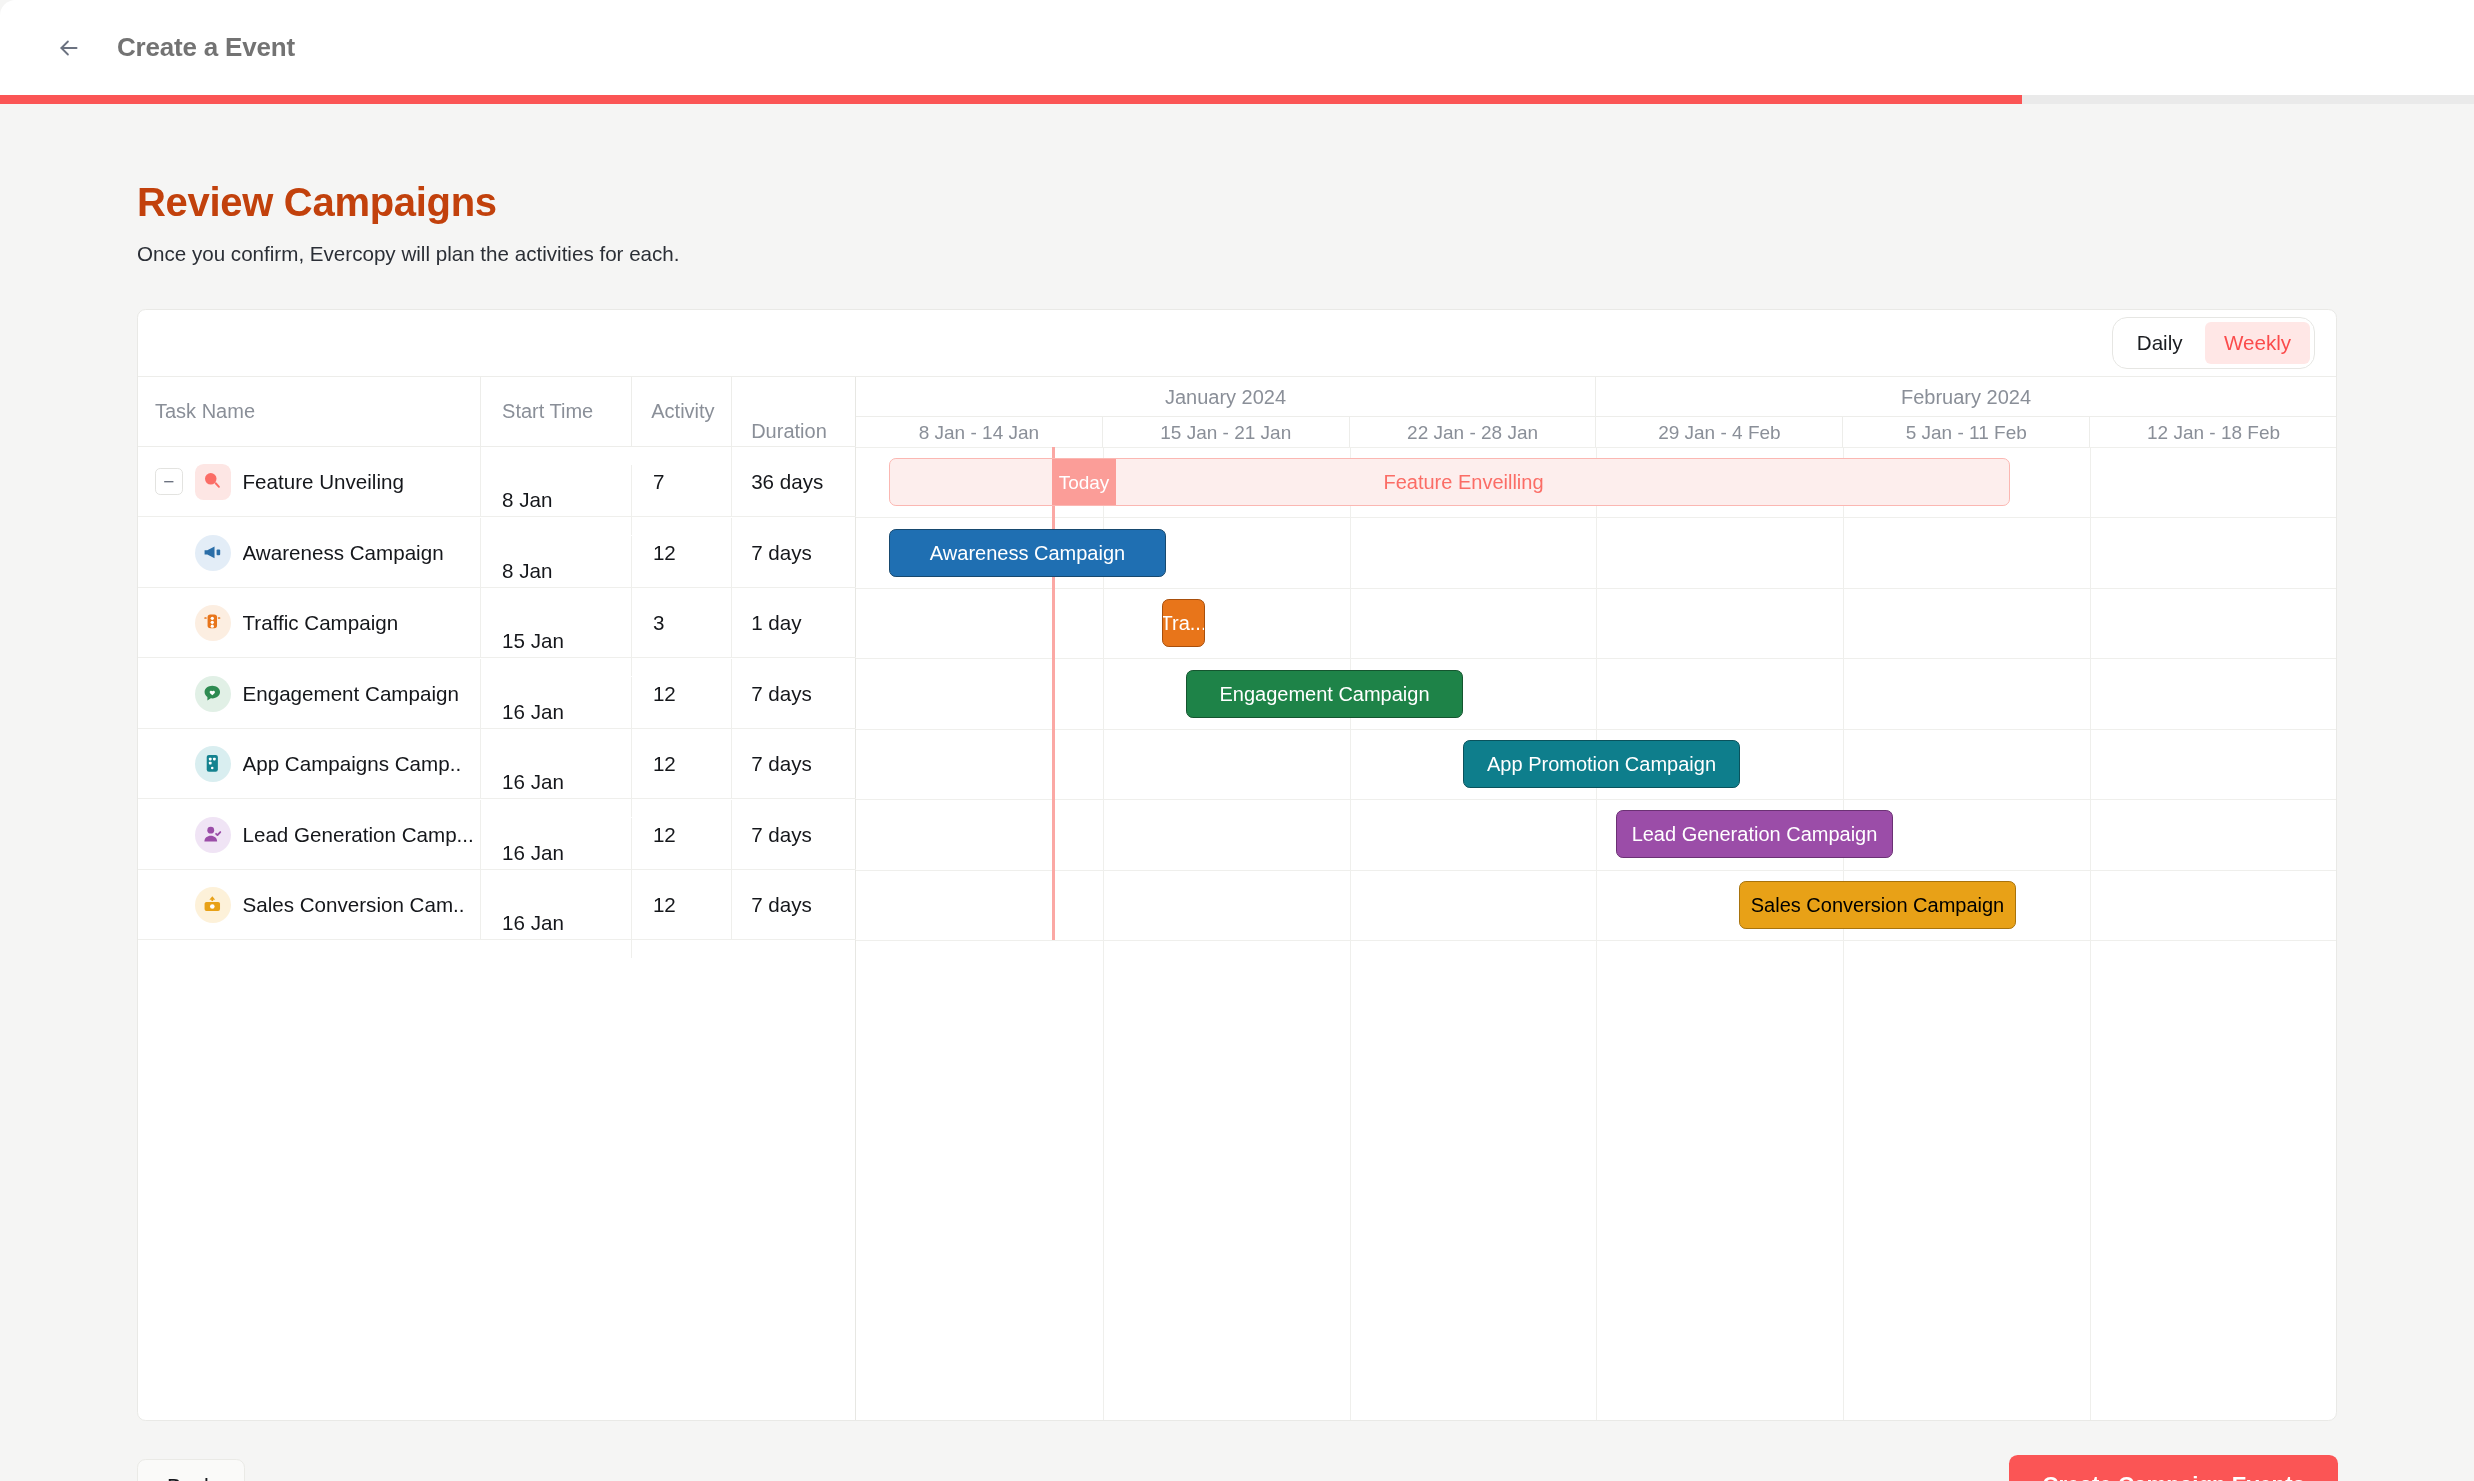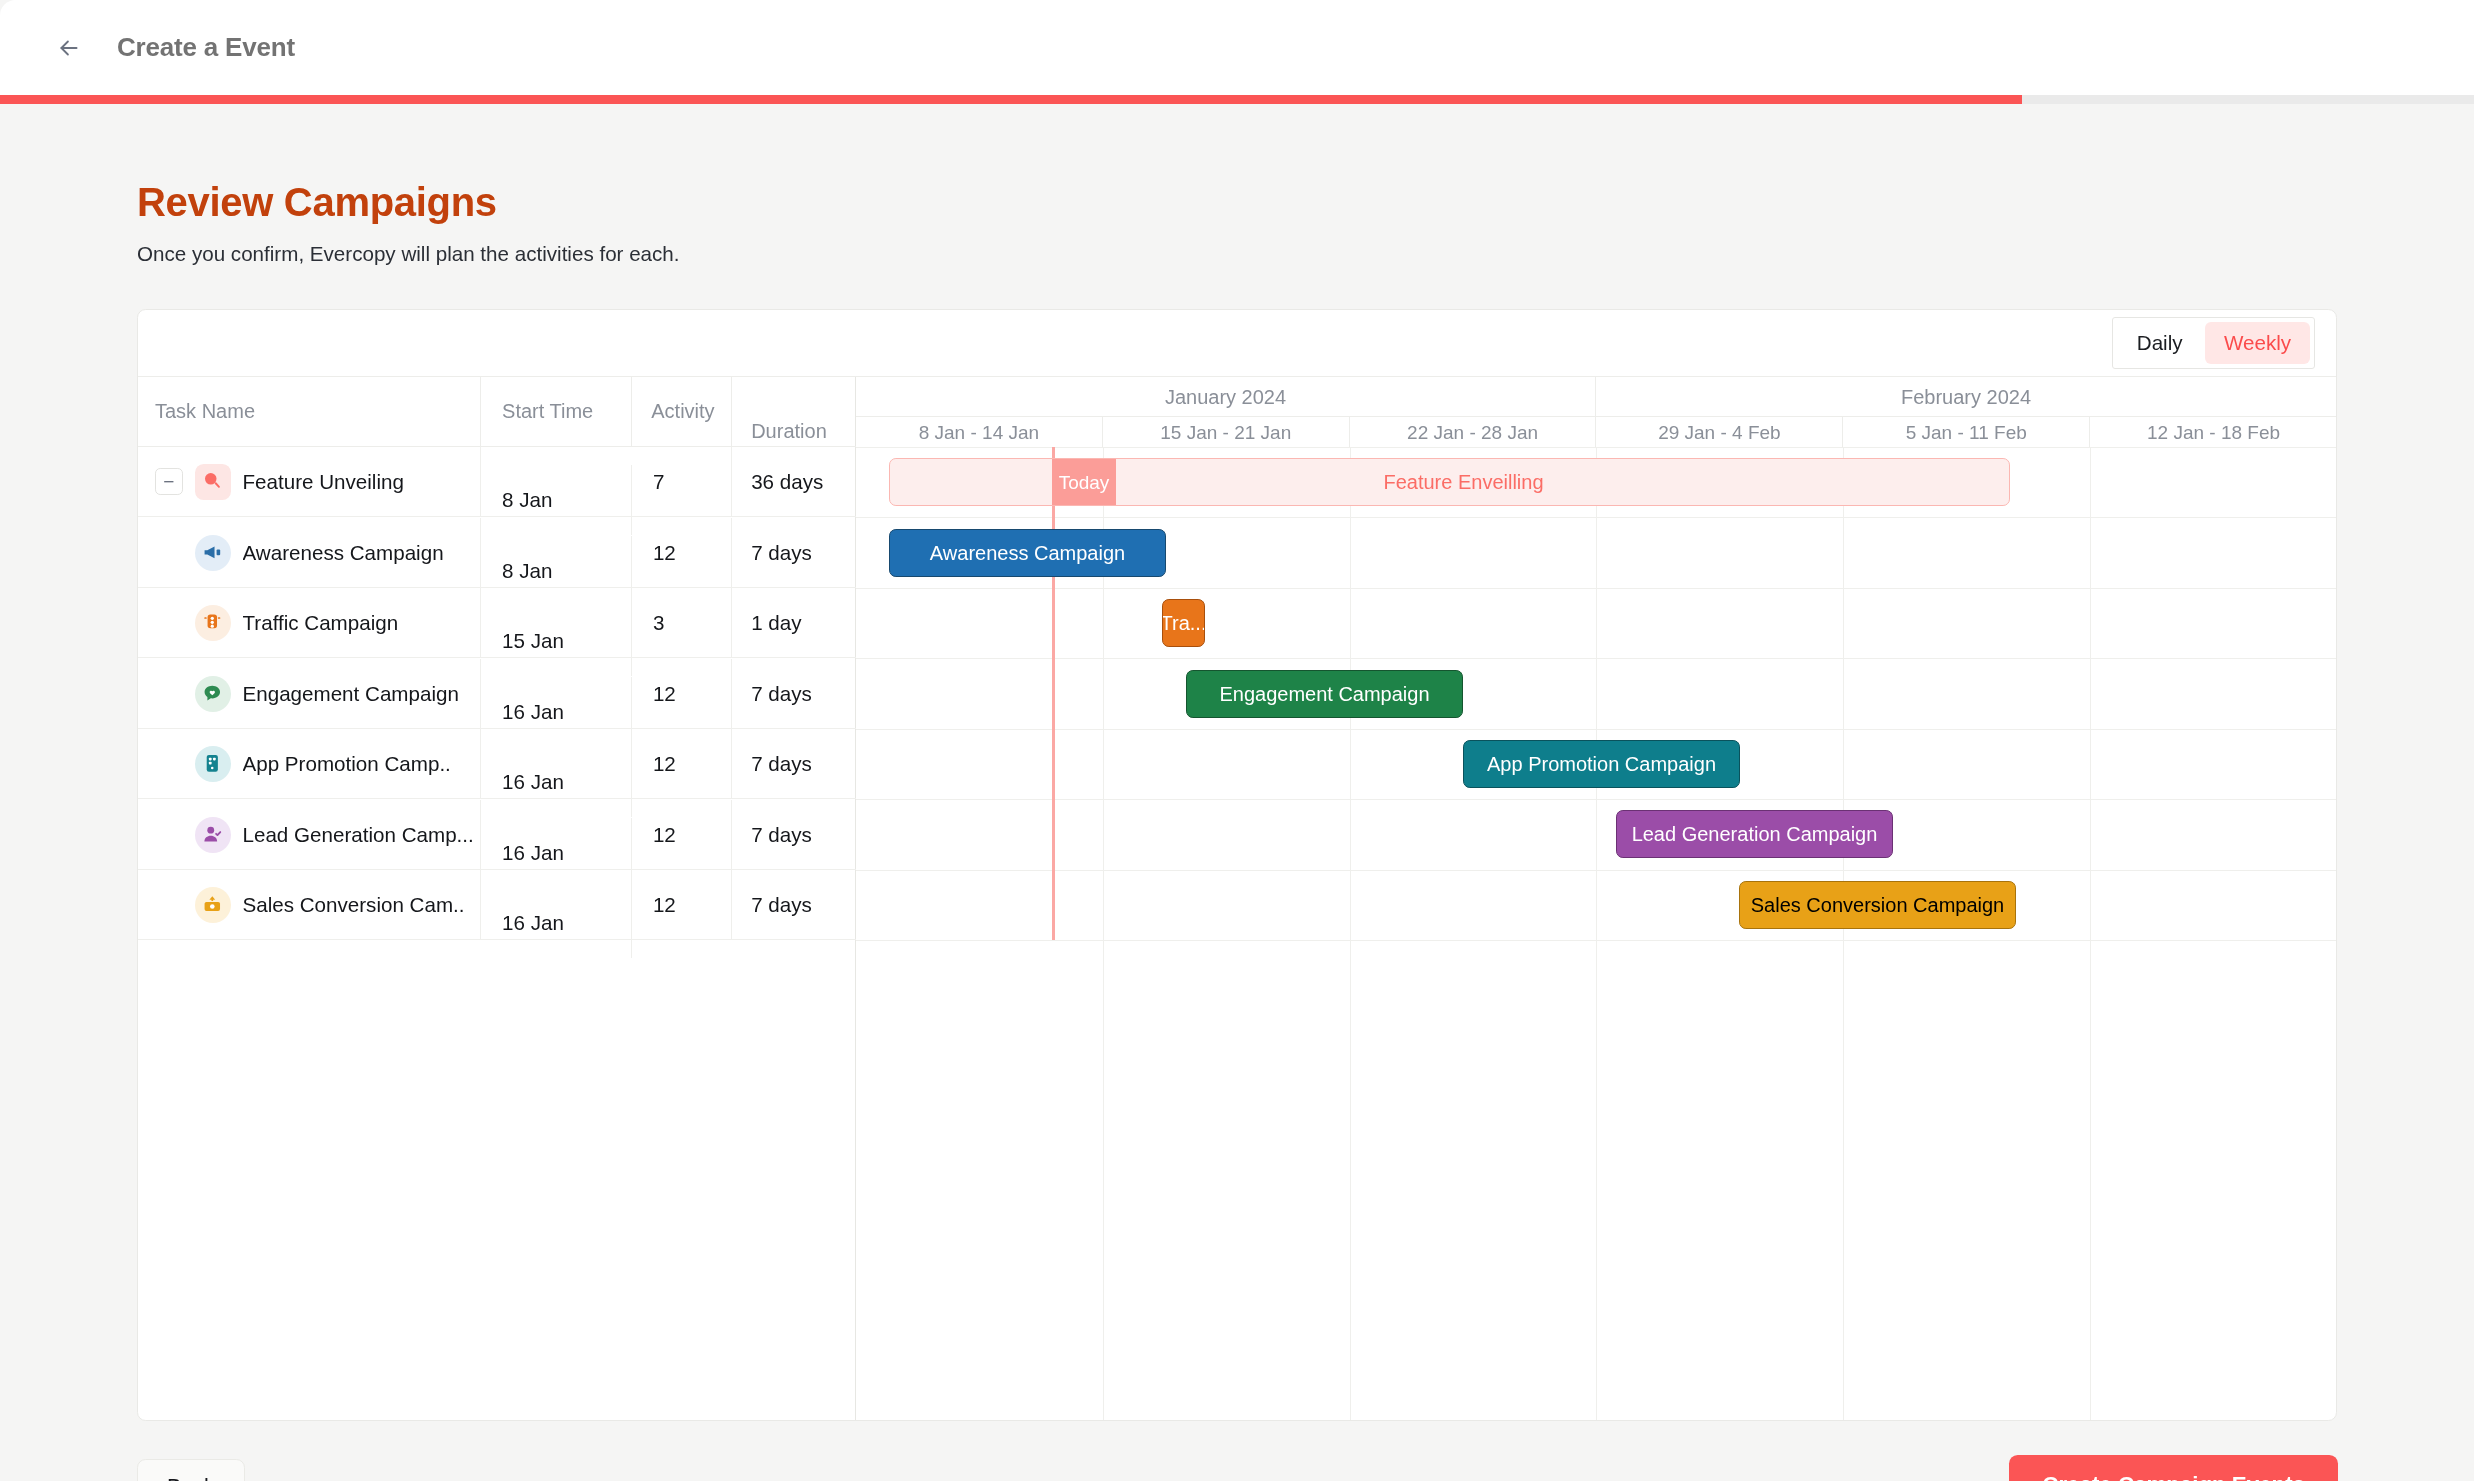--- a/index.html
+++ b/index.html
@@ -59,21 +59,21 @@
     overflow: hidden;
   }
   .card-toolbar {
     position: relative; height: 67px; width: 100%;
     border-bottom: 0.9px solid #ededea;
     display: flex; align-items: center; justify-content: flex-end;
     padding-right: 20.6px;
   }
   .seg {
     display: flex; align-items: center;
-    border: 0.9px solid #e6e6e3; border-radius: 3px;
+    border: 0.9px solid #e6e6e3; border-radius: 15px;
     padding: 4.3px; background: #ffffff; gap: 3.4px;
   }
   .seg-btn {
     padding: 8.6px 19px; border-radius: 6px;
     font-size: 20.6px; cursor: pointer; white-space: nowrap;
   }
   .seg-btn.inactive { color: #1b1d21; background: transparent; }
   .seg-btn.active { color: #fb4c4c; background: #ffe7e6; }
 
   
@@ -310,21 +310,21 @@
                 <div style="width: 27.5px; flex: 0 0 auto; margin-right: 12px;"></div>
                 <div class="icon-badge round" style="background: rgb(217, 238, 240); margin-right: 12px;">
                   <svg width="20.6" height="20.6" viewBox="0 0 24 24">
                     <rect x="5.5" y="2.2" width="13" height="19.6" rx="2.6" fill="#14828f"></rect>
                     <rect x="8" y="5.4" width="3.2" height="3.2" rx="0.9" fill="#fff"></rect>
                     <rect x="12.8" y="5.4" width="3.2" height="3.2" rx="0.9" fill="#fff"></rect>
                     <rect x="8" y="10.2" width="3.2" height="3.2" rx="0.9" fill="#fff"></rect>
                     <circle cx="11.9" cy="17.4" r="1.5" fill="#fff"></circle>
                   </svg>
                 </div>
-                <div class="task-label">App Promotion Camp..</div>
+                <div class="task-label">App Campaigns Camp..</div>
               </div>
               <div class="c c-start">16 Jan</div>
               <div class="c c-act">12</div>
               <div class="c c-dur">7 days</div>
             </div>
             <div class="lrow" style="top: 423px;">
               <div class="c c-task">
                 <div style="width: 27.5px; flex: 0 0 auto; margin-right: 12px;"></div>
                 <div class="icon-badge round" style="background: rgb(240, 228, 245); margin-right: 12px;">
                   <svg width="20.6" height="20.6" viewBox="0 0 24 24">

